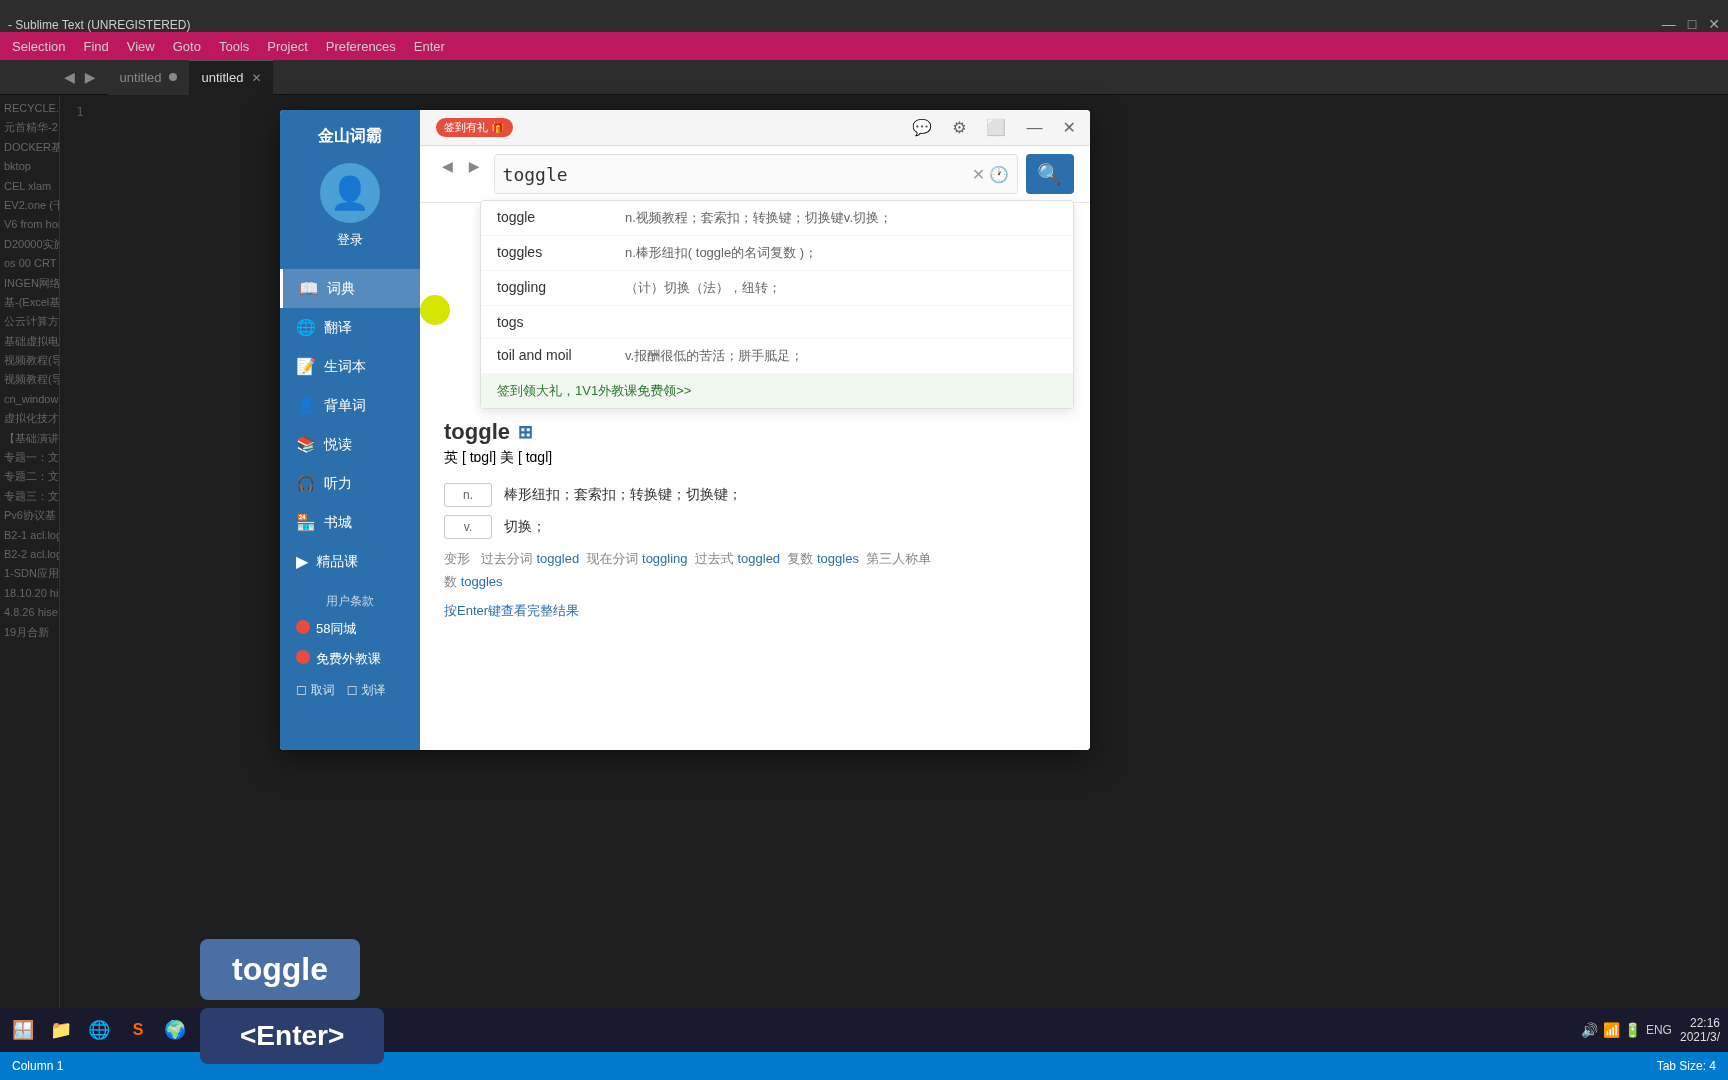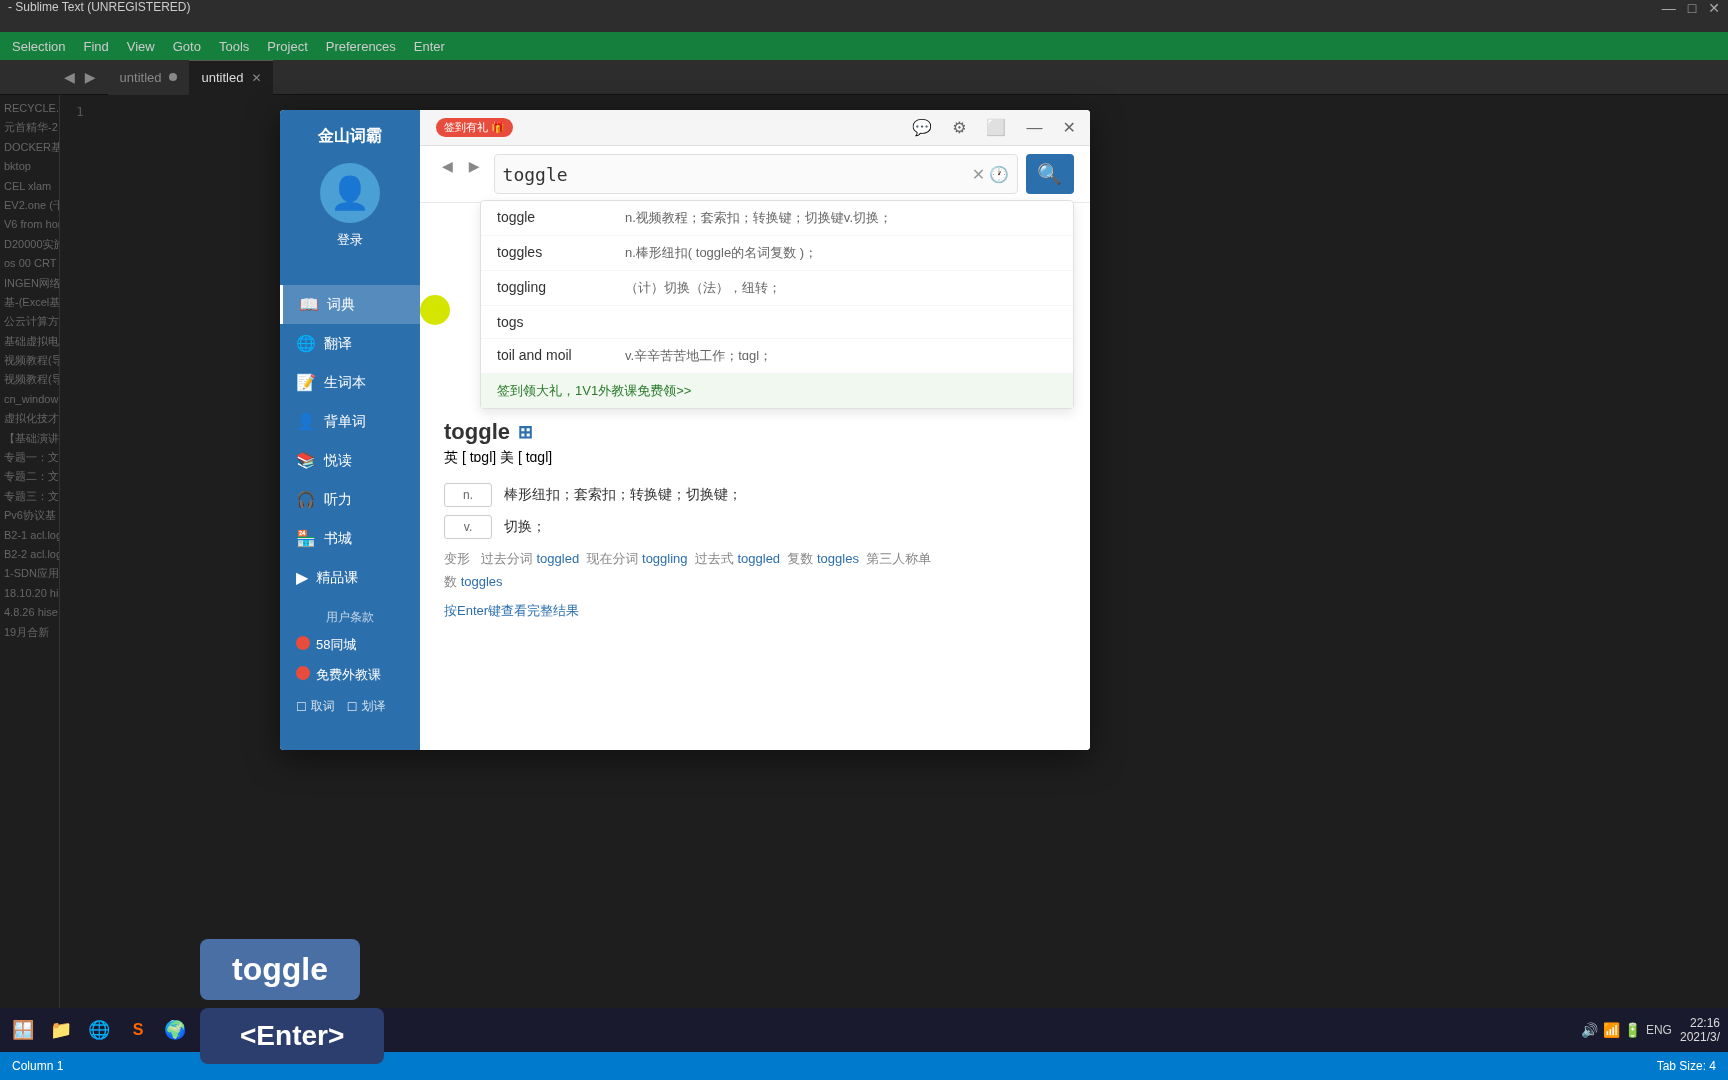--- a/index.html
+++ b/index.html
@@ -10,42 +10,42 @@
       font-family: 'Segoe UI', sans-serif;
       background: #1e1e1e;
       position: relative;
     }
 
     
     .title-bar {
       height: 32px;
       background: #2d2d2d;
       display: flex;
-      align-items: flex-start;
+      align-items: flex-end;
       justify-content: space-between;
       padding: 0 8px;
     }
     .title-bar-text {
       color: #ccc;
       font-size: 12px;
     }
     .title-bar-controls {
       display: flex;
       gap: 12px;
     }
     .title-bar-controls span {
       color: #aaa;
       font-size: 14px;
       cursor: pointer;
     }
 
     
     .menu-bar {
       height: 28px;
-      background: #15803d;
+      background: #be185d;
       display: flex;
       align-items: center;
       padding: 0 4px;
       gap: 2px;
     }
     .menu-item {
       color: #ccc;
       font-size: 13px;
       padding: 2px 8px;
       cursor: pointer;
@@ -256,21 +256,21 @@
       justify-content: center;
       margin-bottom: 8px;
     }
     .dict-avatar-icon {
       font-size: 32px;
       color: #fff;
     }
     .dict-login {
       color: #fff;
       font-size: 13px;
-      margin-bottom: 36px;
+      margin-bottom: 20px;
     }
     .dict-nav-item {
       width: 100%;
       padding: 10px 16px;
       display: flex;
       align-items: center;
       gap: 8px;
       color: #fff;
       font-size: 14px;
       cursor: pointer;
@@ -741,21 +741,21 @@
       </div>
       <div class="dict-suggestion-item">
         <span class="dict-suggestion-word">toggling</span>
         <span class="dict-suggestion-def">（计）切换（法），纽转；</span>
       </div>
       <div class="dict-suggestion-item">
         <span class="dict-suggestion-word">togs</span>
       </div>
       <div class="dict-suggestion-item">
         <span class="dict-suggestion-word">toil and moil</span>
-        <span class="dict-suggestion-def">v.辛辛苦苦地工作；tɑgl；</span>
+        <span class="dict-suggestion-def">v.报酬很低的苦活；胼手胝足；</span>
       </div>
       <div class="dict-suggestion-promo">
         <span>签到领大礼，1V1外教课免费领&gt;&gt;</span>
       </div>
     </div>
 
     <div class="dict-result" style="margin-top: 200px;">
       <div class="dict-word-title">
         <span>toggle</span>
         <span class="dict-word-add-btn">⊞</span>

